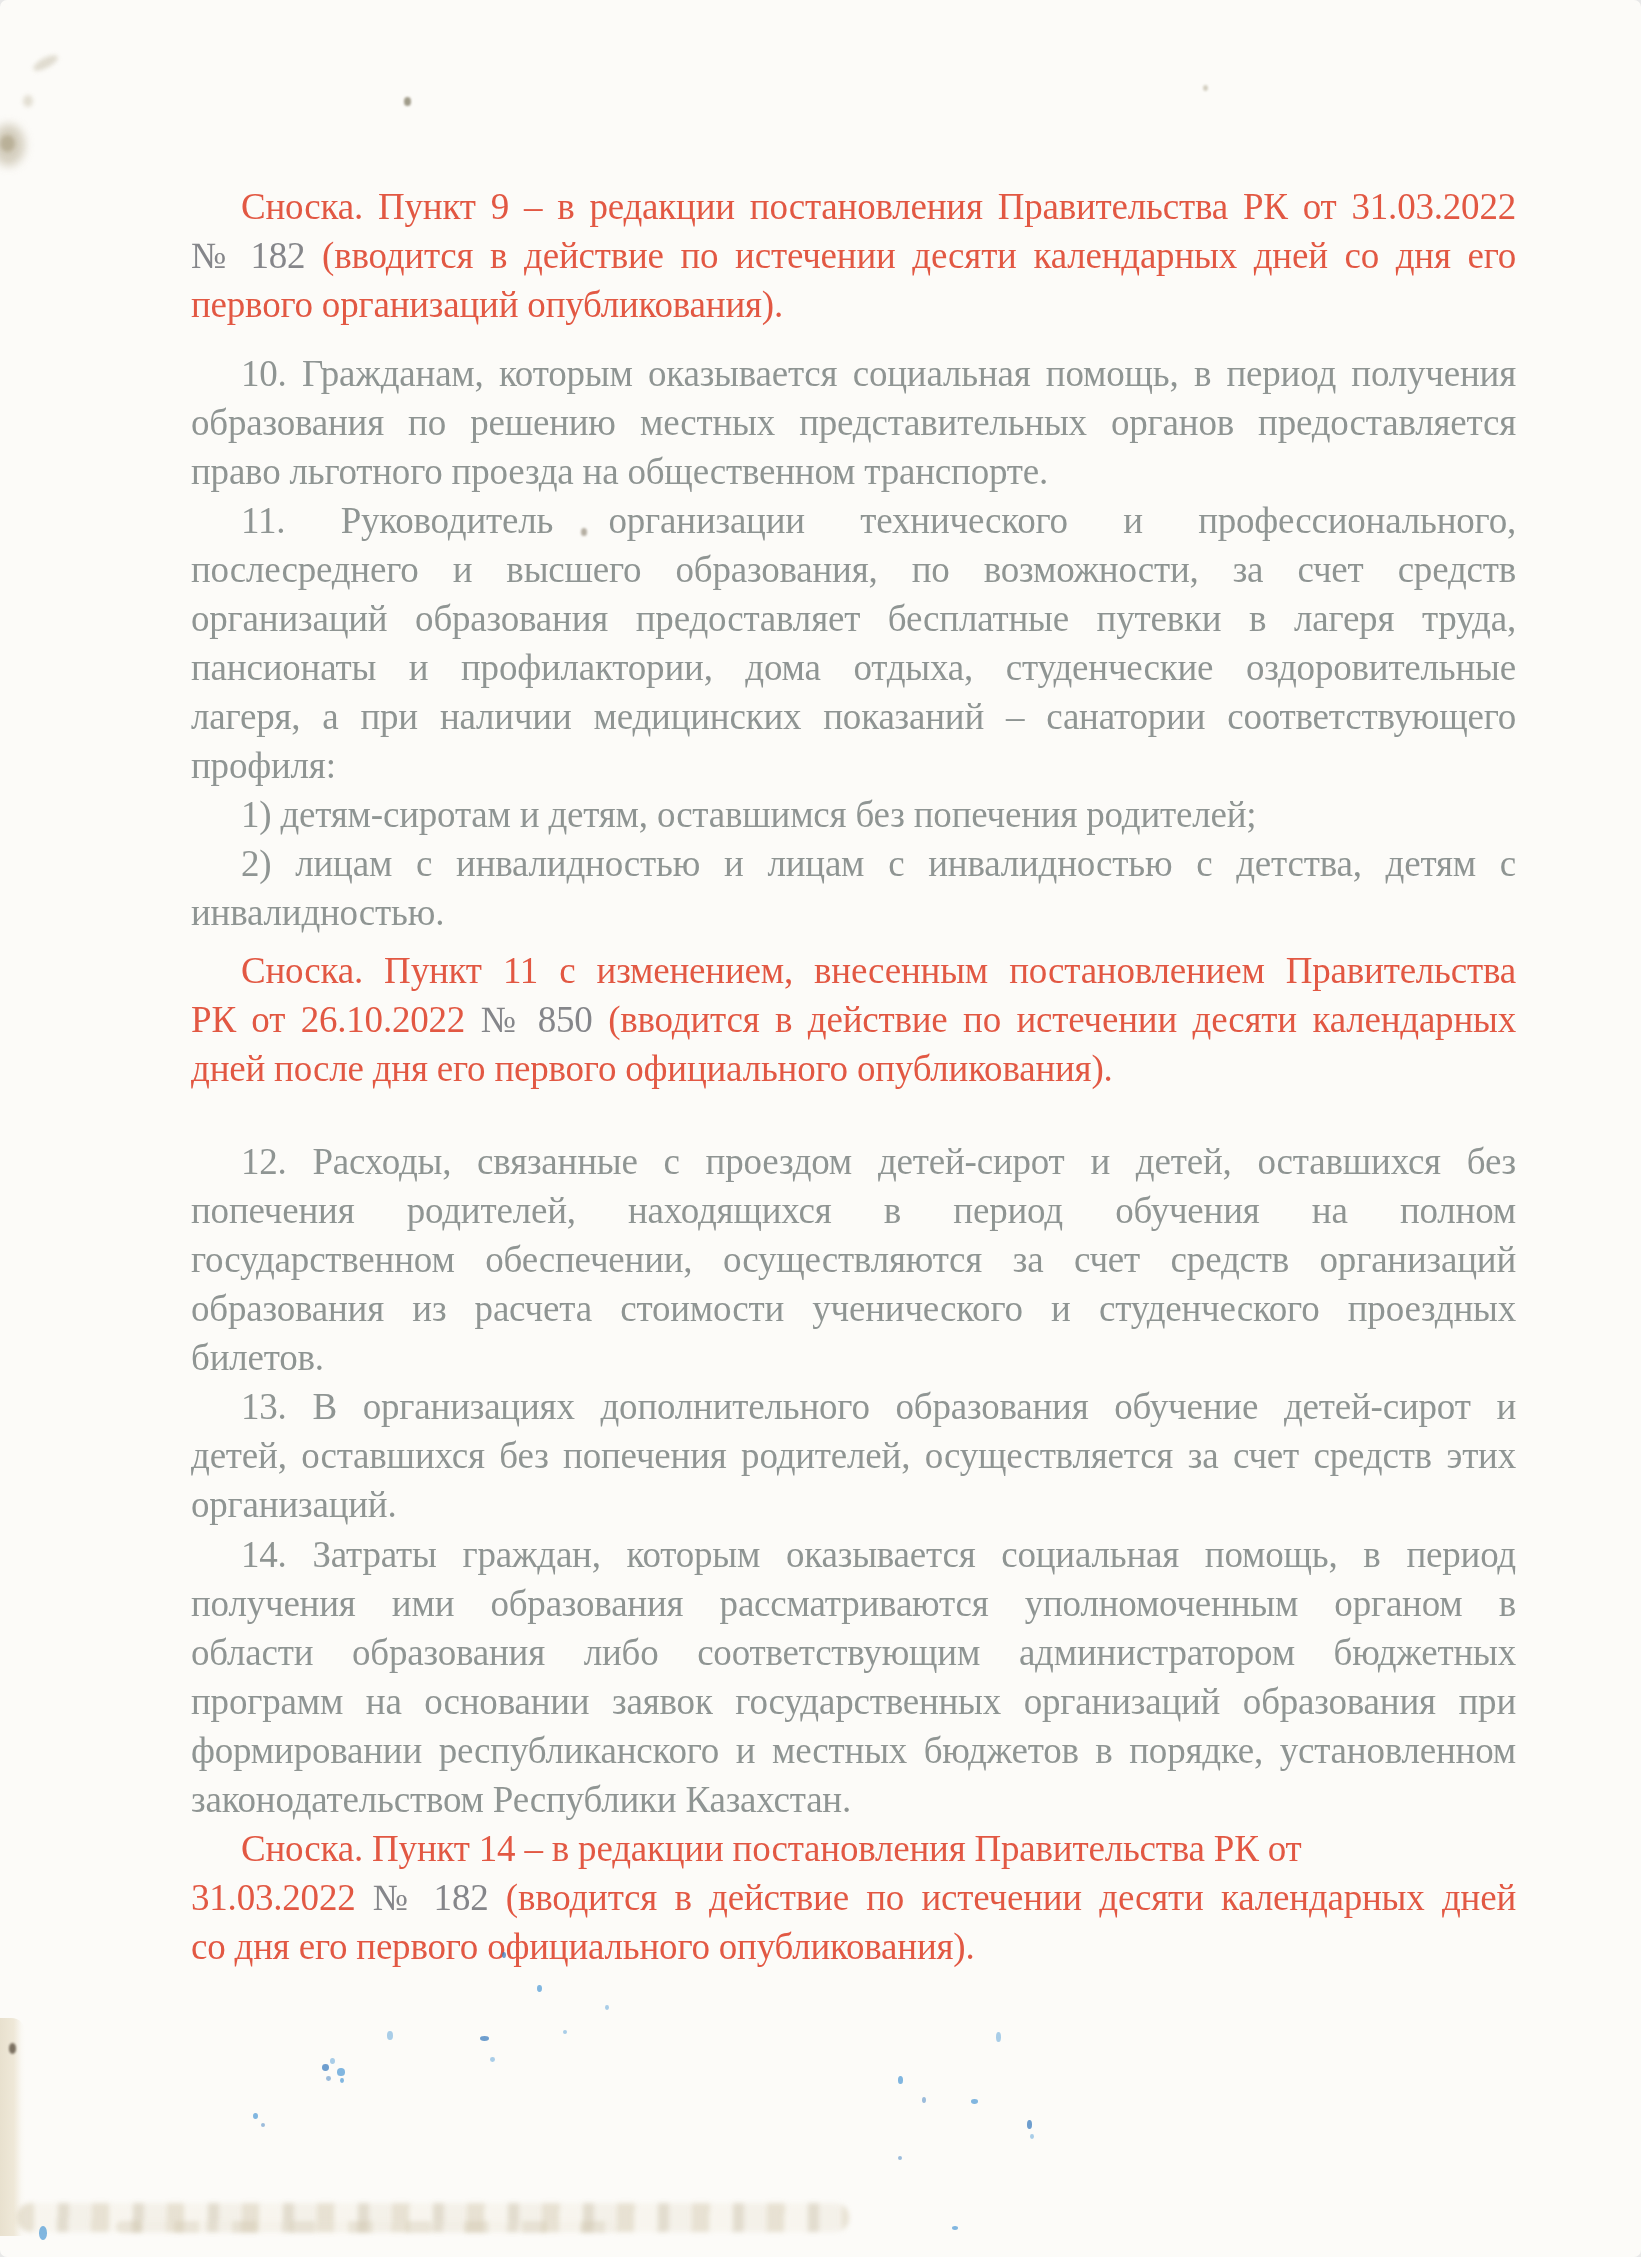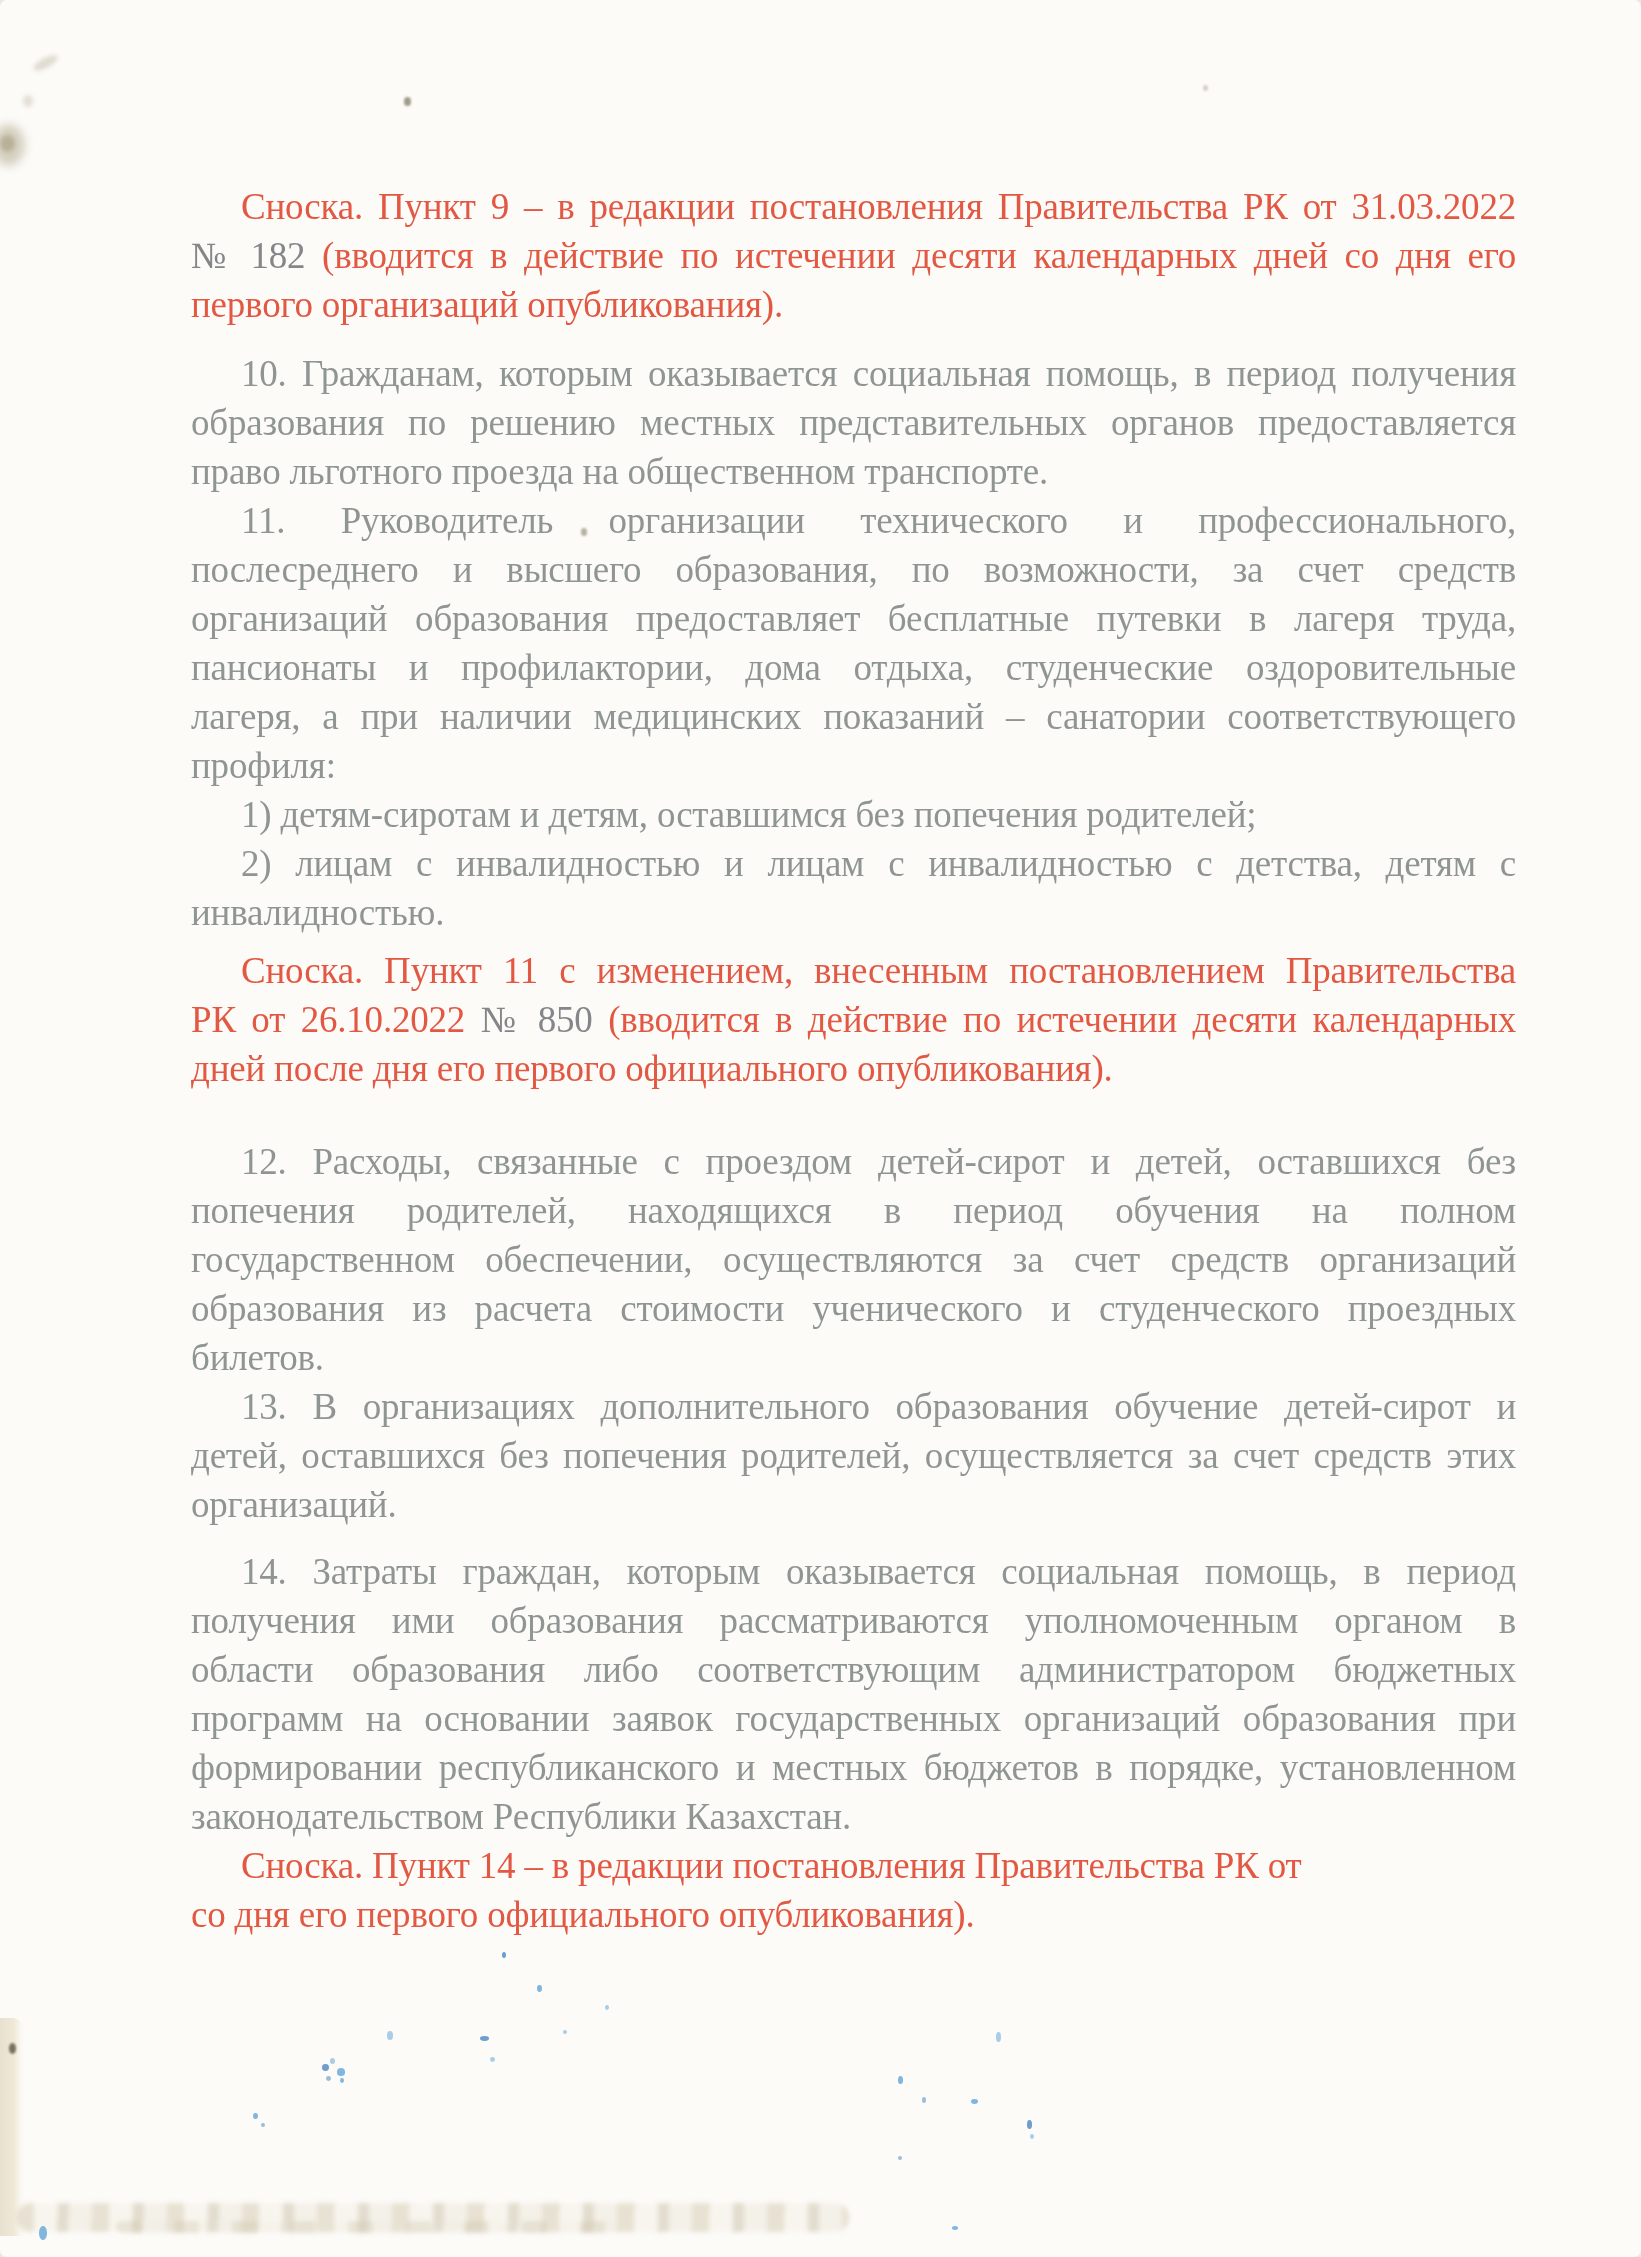--- a/index.html
+++ b/index.html
@@ -101,30 +101,31 @@
         <div class="line justify"><span class="tone-body">попечения родителей, находящихся в период обучения на полном</span></div>
         <div class="line justify"><span class="tone-body">государственном обеспечении, осуществляются за счет средств организаций</span></div>
         <div class="line justify"><span class="tone-body">образования из расчета стоимости ученического и студенческого проездных</span></div>
         <div class="line"><span class="tone-body">билетов.</span></div>
       </div>
       <div class="block para">
         <div class="line justify first"><span class="tone-body">13. В организациях дополнительного образования обучение детей-сирот и</span></div>
         <div class="line justify"><span class="tone-body">детей, оставшихся без попечения родителей, осуществляется за счет средств этих</span></div>
         <div class="line"><span class="tone-body">организаций.</span></div>
       </div>
-      <div class="block para" style="margin-top: 18px;">
+      <div class="block para" style="margin-top: 1px;">
         <div class="line justify first"><span class="tone-body">14. Затраты граждан, которым оказывается социальная помощь, в период</span></div>
         <div class="line justify"><span class="tone-body">получения ими образования рассматриваются уполномоченным органом в</span></div>
         <div class="line justify"><span class="tone-body">области образования либо соответствующим администратором бюджетных</span></div>
         <div class="line justify"><span class="tone-body">программ на основании заявок государственных организаций образования при</span></div>
         <div class="line justify"><span class="tone-body">формировании республиканского и местных бюджетов в порядке, установленном</span></div>
         <div class="line"><span class="tone-body">законодательством Республики Казахстан.</span></div>
       </div>
       <div class="block footnote">
         <div class="line first"><span class="tone-accent">Сноска. Пункт 14 – в редакции постановления Правительства РК от</span></div>
+        <div class="line justify"><span class="tone-accent">31.03.2022 </span><span class="tone-muted">№ 182 </span><span class="tone-accent">(вводится в действие по истечении десяти календарных дней</span></div>
         <div class="line"><span class="tone-accent">со дня его первого официального опубликования).</span></div>
       </div>
     </div>
 
   <div>
     <div class="art blur5" style="left:-7.7px;top:124px;width:33px;height:42px;background:#cfc8b6;border-radius:50%;opacity:.85;"></div>
     <div class="art blur2" style="left:0px;top:135px;width:15.4px;height:17.4px;background:#b3a98f;border-radius:50%;opacity:.8;"></div>
     <div class="art blur2" style="left:32px;top:58px;width:27px;height:9.7px;background:#d9d4c6;border-radius:50%;transform:rotate(-28deg);opacity:.8;"></div>
     <div class="art blur2" style="left:23px;top:95px;width:9.7px;height:11.6px;background:#ddd8ca;border-radius:50%;opacity:.8;"></div>
     <div class="art blur1 round" style="left:404px;top:97px;width:6.8px;height:8.7px;background:#97927f;opacity:.9;"></div>

